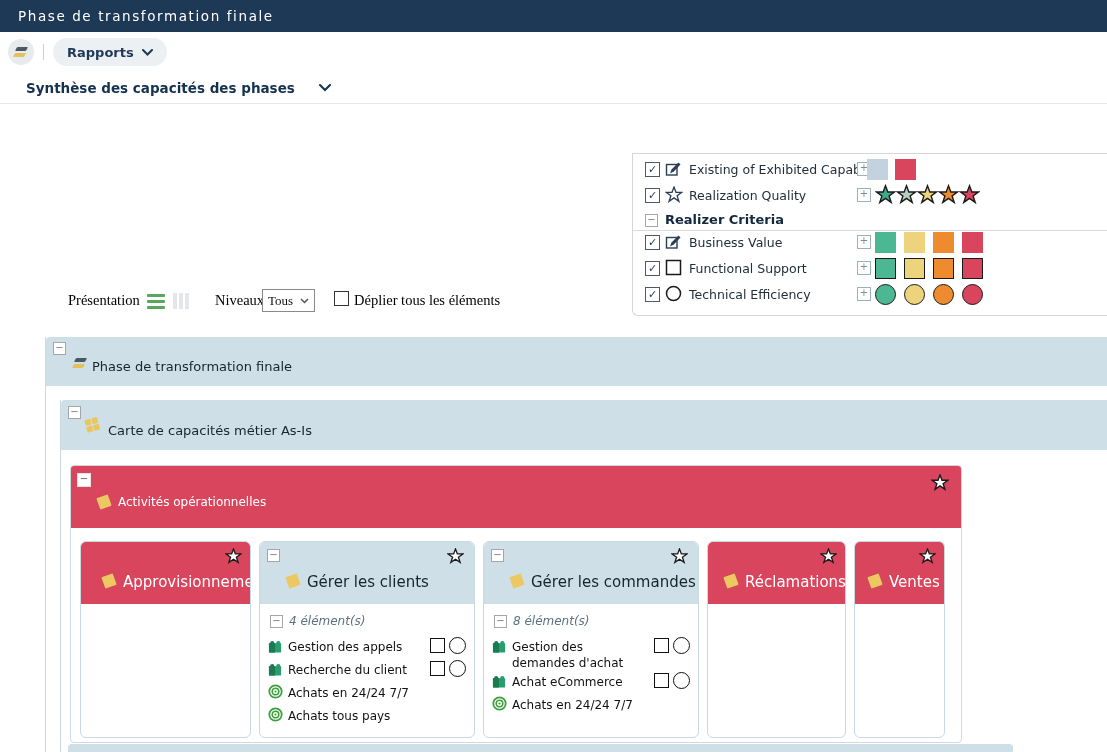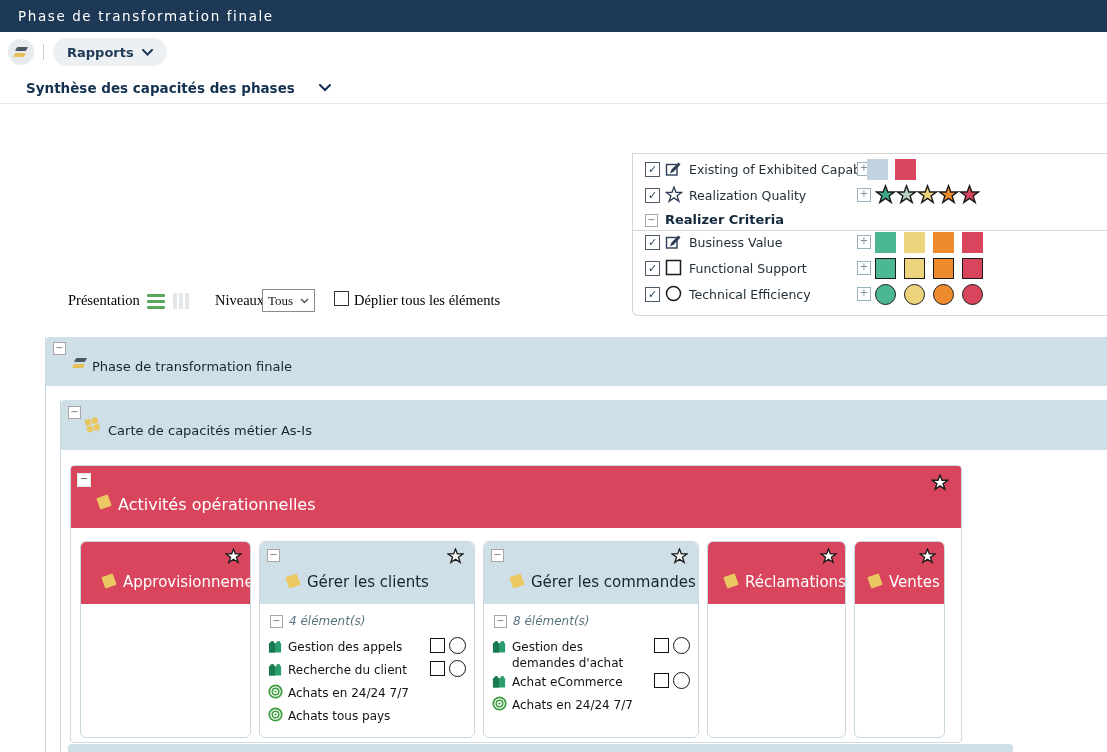--- a/index.html
+++ b/index.html
@@ -253,21 +253,21 @@
             <div></div>
             <div></div>
           </span>
         <div class="band-label" style="position:absolute;left:47px;top:23px;">Carte de capacités métier As-Is</div>
       </div>
 
       <div class="abs group" style="left:9px;top:65px;">
         <div class="group-header">
           <div class="whitebox" style="position:absolute;left:6px;top:7px;">−</div>
           <span class="note-icon" style="position:absolute;left:27px;top:30px;"></span>
-          <div class="card-title on-red" style="position:absolute;left:47px;top:29px;font-size:16px;">Activités opérationnelles</div>
+          <div class="card-title on-red" style="position:absolute;left:47px;top:29px;font-size:12px;">Activités opérationnelles</div>
           <span class="card-star" style="right:12px;top:8px;">
             <svg width="18" height="17" viewBox="0 0 18 17">
                 <path d="M9 1 L11 6.3 L16.8 6.3 L12.1 9.8 L13.9 15.3 L9 11.9 L4.1 15.3 L5.9 9.8 L1.2 6.3 L7 6.3 Z" fill="#fff" stroke="#1a1a1a" stroke-width="1.4"></path>
               </svg>
           </span>
         </div>
 
         <div class="card" style="left:9px;width:171px;">
           <div class="card-header red">
             <span class="note-icon" style="position:absolute;left:22px;top:33px;"></span>

